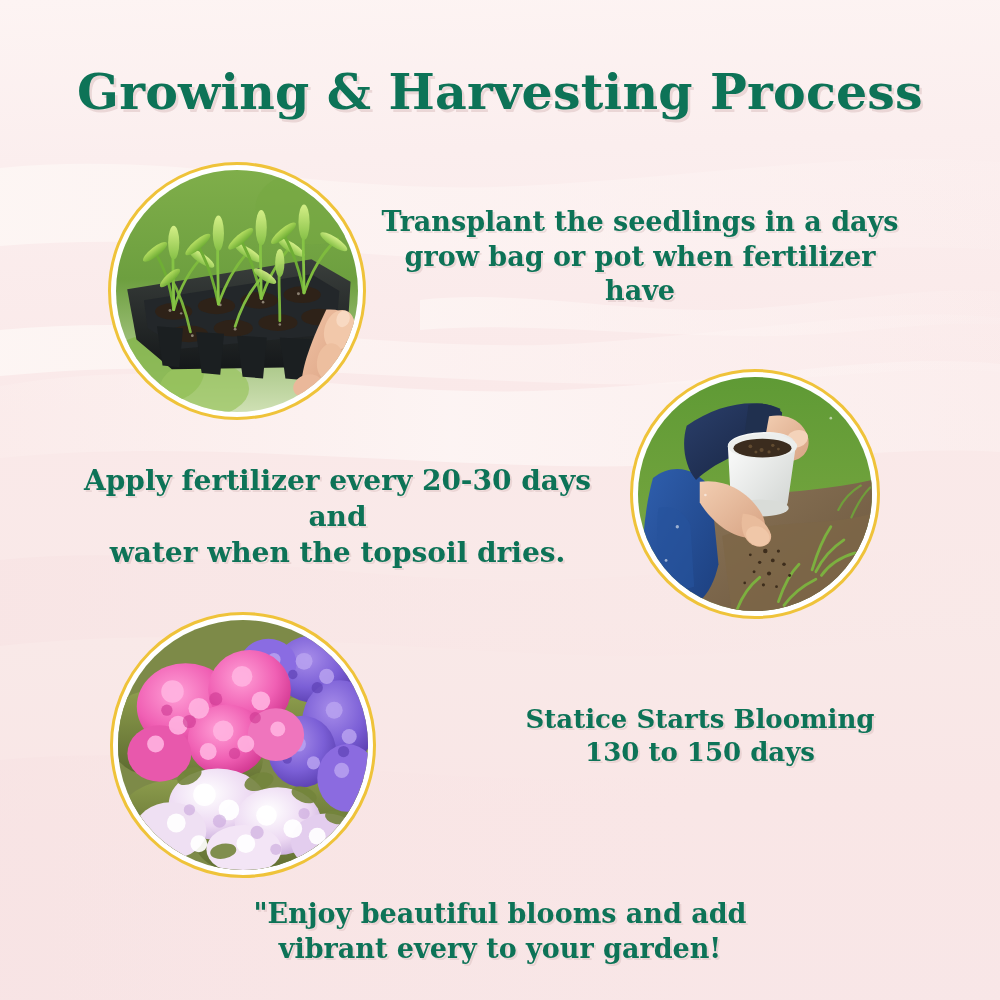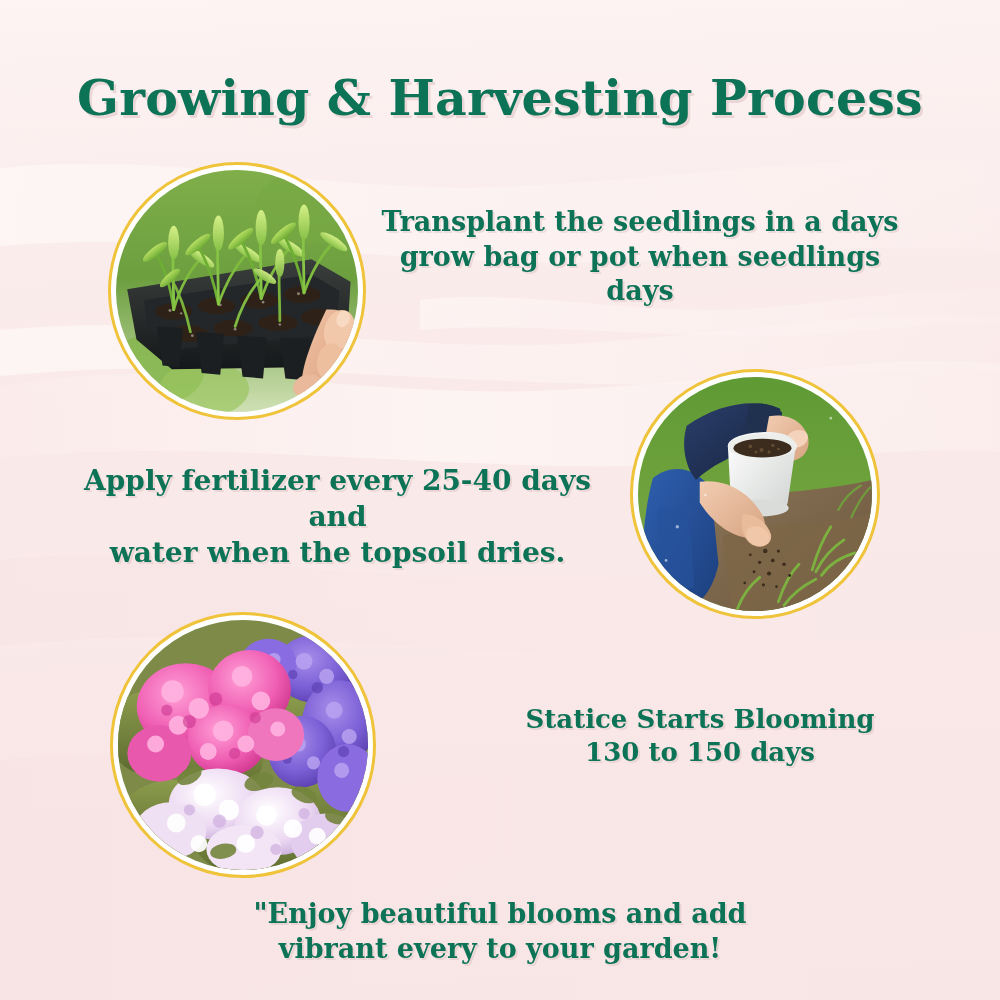--- a/index.html
+++ b/index.html
@@ -18,21 +18,21 @@
 
   
   .bg-layer { position: absolute; inset: 0; pointer-events: none; }
   .bg-layer svg { display: block; width: 100%; height: 100%; }
 
   
   .title {
     position: absolute;
     left: 0;
     right: 0;
-    top: 72px;
+    top: 66px;
     text-align: center;
     font-size: 49px;
     line-height: 1.1;
     font-weight: bold;
     letter-spacing: 0.2px;
     color: #0d7357;
     text-shadow: 2.5px 2.5px 0 rgba(190,150,150,0.28);
   }
 
   
@@ -220,21 +220,21 @@
         <ellipse cx="240" cy="172" rx="16" ry="22" fill="#f2c8aa" transform="rotate(18 240 172)"></ellipse>
         <ellipse cx="230" cy="206" rx="14" ry="20" fill="#edbf9f" transform="rotate(10 230 206)"></ellipse>
         <ellipse cx="206" cy="232" rx="16" ry="12" fill="#eab89a" transform="rotate(-18 206 232)"></ellipse>
         <ellipse cx="244" cy="160" rx="7" ry="9" fill="#f8d9c2" transform="rotate(20 244 160)"></ellipse>
       </svg>
     </div>
   </div>
 
   <div class="step-text" id="text-transplant">
     <span class="line">Transplant the seedlings in a days</span>
-    <span class="line">grow bag or pot when seedlings days</span>
+    <span class="line">grow bag or pot when fertilizer have</span>
   </div>
 
   <div class="photo-circle" id="circle-fertilizer">
     <div class="photo-inner">
       <svg viewBox="0 0 250 250" preserveAspectRatio="xMidYMid slice" aria-hidden="true">
         <defs>
           <linearGradient id="grassG" x1="0" y1="0" x2="0" y2="1">
             <stop offset="0%" stop-color="#5f9a35"></stop>
             <stop offset="50%" stop-color="#6fa23c"></stop>
             <stop offset="100%" stop-color="#8aa95a"></stop>
@@ -324,21 +324,21 @@
           <circle cx="42" cy="160" r="1.8"></circle>
             <circle cx="30" cy="196" r="1.5"></circle>
           <circle cx="72" cy="126" r="1.4"></circle>
             <circle cx="206" cy="44" r="1.4"></circle>
         </g>
       </svg>
     </div>
   </div>
 
   <div class="step-text" id="text-fertilizer">
-    <span class="line">Apply fertilizer every 25-40 days and</span>
+    <span class="line">Apply fertilizer every 20-30 days and</span>
     <span class="line">water when the topsoil dries.</span>
   </div>
 
   <div class="photo-circle" id="circle-flowers">
     <div class="photo-inner">
       <svg viewBox="0 0 266 266" preserveAspectRatio="xMidYMid slice" aria-hidden="true">
         <defs>
           <radialGradient id="pinkF" cx="40%" cy="35%" r="70%">
             <stop offset="0%" stop-color="#ff9fd6"></stop>
             <stop offset="60%" stop-color="#f060b4"></stop>

